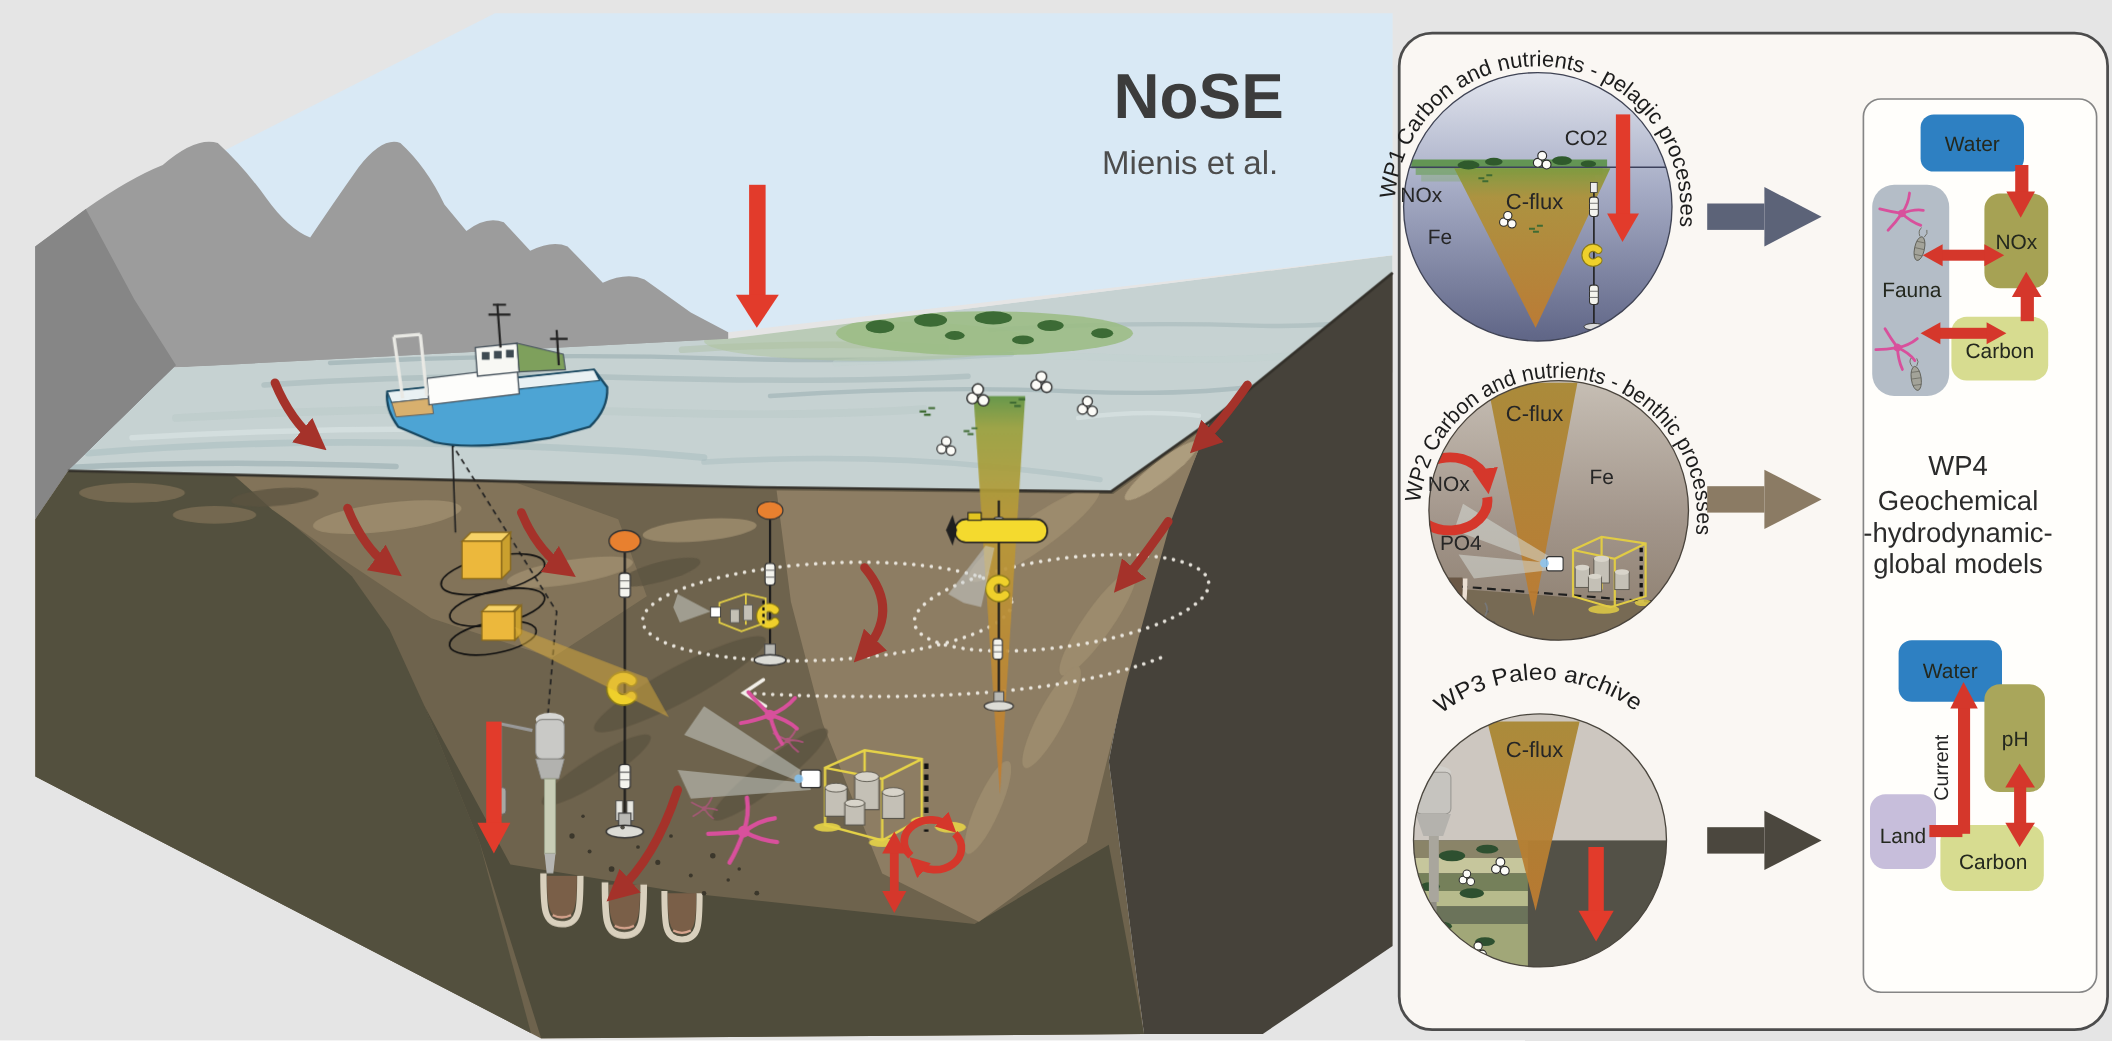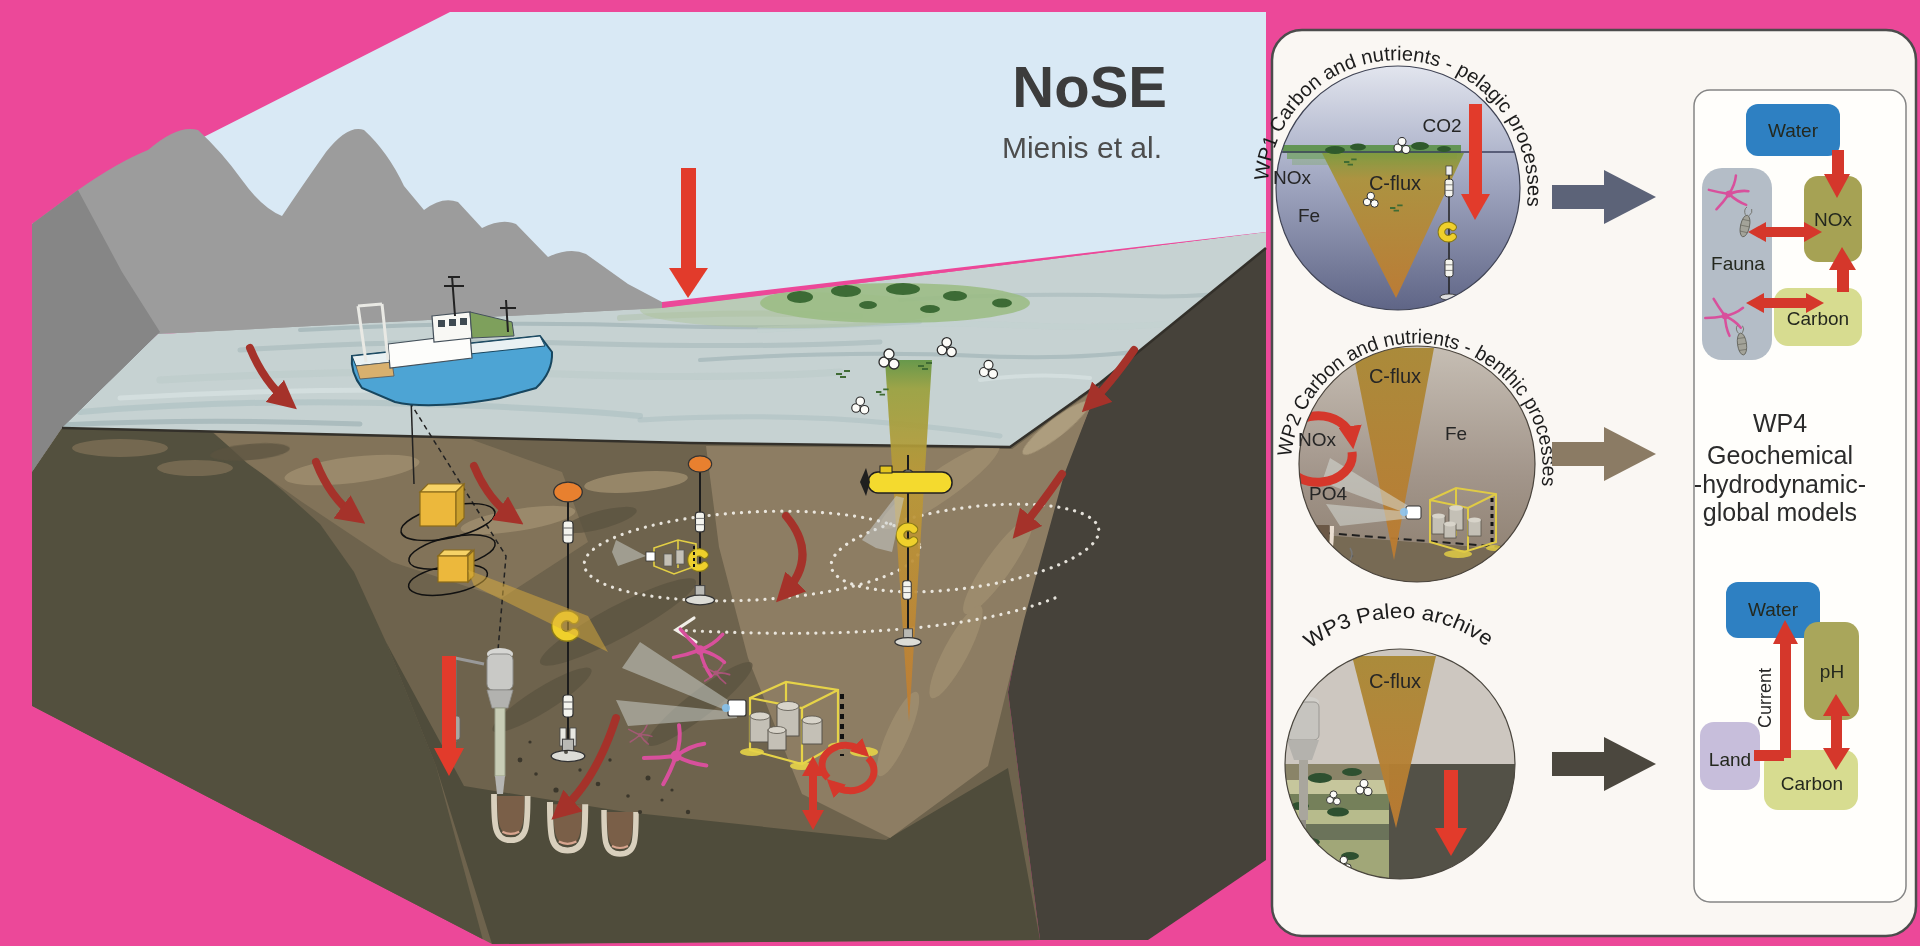--- a/index.html
+++ b/index.html
@@ -1,16 +1,16 @@
 <!DOCTYPE html>
 <html><head>
 <meta charset="utf-8">
 <style>
   html,body{margin:0;padding:0;background:#fff;}
-  .stage{position:relative;width:1920px;height:946px;background:#ec4899;overflow:hidden;
+  .stage{position:relative;width:1920px;height:946px;background:#e5e5e5;overflow:hidden;
          font-family:"Liberation Sans",sans-serif;}
   svg{display:block;}
   text{font-family:"Liberation Sans",sans-serif;fill:#262626;}
   .arcText{font-size:20px;fill:#1c1c1c;}
   .lbl{font-size:19px;}
   .lblB{font-size:20px;}
   .boxLbl{font-size:19px;fill:#24281e;}
   .wp4t{font-size:25px;fill:#2b2b2b;}
   .titleMain{font-size:58px;font-weight:bold;fill:#3c3c3c;}
   .titleSub{font-size:30px;fill:#4d4d4d;}

